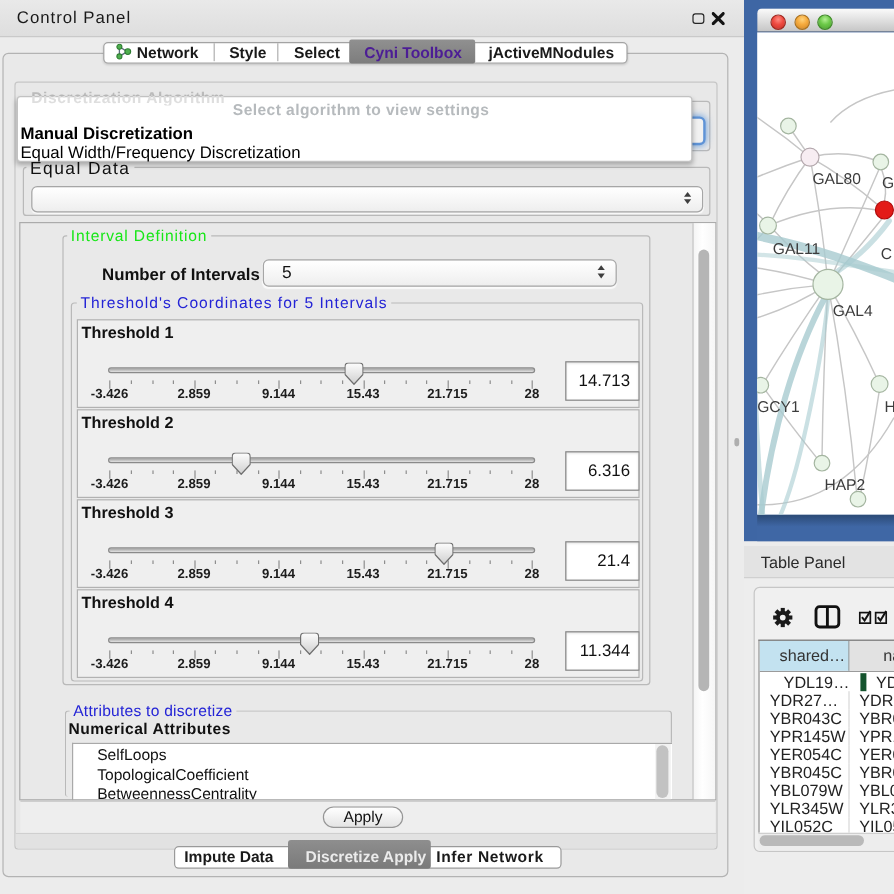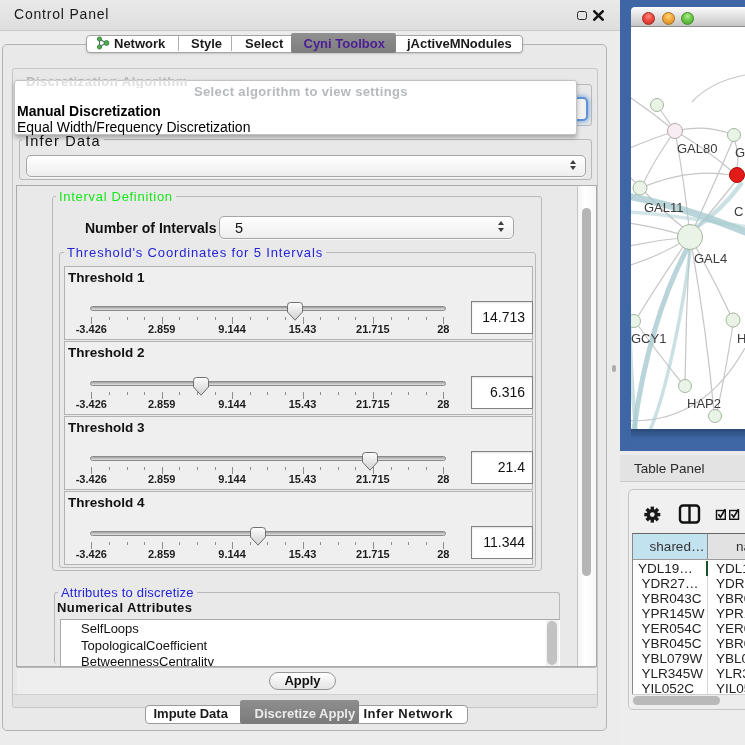--- a/index.html
+++ b/index.html
@@ -54,21 +54,21 @@
   <div class="ab" style="left:105px;top:1px">Style</div>
   <div class="ab" style="left:159px;top:1px">Select</div>
   <div class="ab" style="left:217.5px;top:1px;color:#4c1d95">Cyni Toolbox</div>
   <div class="ab" style="left:321px;top:1px">jActiveMNodules</div>
 </div>
 
 <div class="ab" style="left:22px;top:84px;width:570px;height:42px;border:1px solid #b9b9b9;border-radius:3px;box-sizing:border-box"></div>
 <div class="ab" style="left:572px;top:97px;width:12px;height:20px;border:2px solid #5f93d6;border-radius:5px;background:#f1f1f1;box-shadow:0 0 5px 1px rgba(100,155,220,.8)"></div>
 
 <div class="ab" style="left:19px;top:139px;width:573px;height:41px;border:1px solid #b9b9b9;border-radius:3px;box-sizing:border-box"></div>
-<div class="grouptitle" style="left:22px;top:133.5px;color:#111;background:#e8e8e8;font-size:14.5px;letter-spacing:1.2px;line-height:14px">Infer Data</div>
+<div class="grouptitle" style="left:22px;top:133.5px;color:#111;background:#e8e8e8;font-size:14.5px;letter-spacing:1.2px;line-height:14px">Equal Data</div>
 <div class="combo" style="left:26px;top:154.5px;width:558px;height:20px">
   <div class="step">
       <div class="u"></div>
       <div class="d"></div>
     </div>
 </div>
 
 <div class="ab" style="left:16px;top:185px;width:581px;height:482px;border:1px solid #ababab;box-sizing:border-box;background:#e9e9e9"></div>
 
 <div class="ab" style="left:577px;top:186px;width:19px;height:480px;background:linear-gradient(to right,#f4f4f4,#ffffff 40%,#f6f6f6);border-left:1px solid #c6c6c6;box-sizing:border-box"></div>
@@ -262,21 +262,21 @@
 <div class="ab" style="left:60px;top:619px;width:500px;height:48px;background:#fff;border:1px solid #a9a9a9;border-right:none;box-sizing:border-box;overflow:hidden">
   <div class="listitem" style="top:1px">SelfLoops</div>
   <div class="listitem" style="top:17.5px">TopologicalCoefficient</div>
   <div class="listitem" style="top:33.5px">BetweennessCentrality</div>
 </div>
 <div class="ab" style="left:546px;top:620px;width:13px;height:46px;background:#f2f2f2"></div>
 <div class="ab" style="left:547px;top:621px;width:10px;height:44px;border-radius:5px;background:#c2c2c2"></div>
 
 <div class="ab" style="left:17px;top:667px;width:579px;height:27px;background:#eeeeee;border-top:1px solid #b9b9b9;box-sizing:border-box"></div>
 <div class="ab" style="left:13px;top:694px;width:584px;height:13px;background:#e2e2e2;border-top:1px solid #cfcfcf;border-radius:0 0 3px 3px;box-sizing:border-box"></div>
-<div class="ab" style="left:269px;top:672px;width:67px;height:18px;border:1px solid #969696;border-radius:9px;background:linear-gradient(#ffffff,#e4e4e4);box-sizing:border-box;text-align:center;font-size:13px;font-weight:bold;color:#111;line-height:16px">Apply</div>
+<div class="ab" style="left:269px;top:672px;width:67px;height:18px;border:1px solid #969696;border-radius:9px;background:linear-gradient(#ffffff,#e4e4e4);box-sizing:border-box;text-align:center;font-size:13px;font-weight:normal;color:#111;line-height:16px">Apply</div>
 
 <div class="ab" style="left:144.5px;top:704.5px;width:323.5px;height:19px;background:#fff;border:1px solid #9a9a9a;border-radius:4px;box-sizing:border-box"></div>
 <div class="ab" style="left:240px;top:699.5px;width:118.6px;height:24px;background:linear-gradient(#8e8e8e,#7a7a7a);border-radius:2.5px"></div>
 <div class="ab" style="left:144.5px;top:704.5px;width:323.5px;height:19px;font-size:13px;font-weight:bold;color:#1a1a1a">
   <div class="ab" style="left:9px;top:1.5px">Impute Data</div>
   <div class="ab" style="left:110px;top:1.5px;color:#ebebeb">Discretize Apply</div>
   <div class="ab" style="left:219px;top:1.5px;letter-spacing:.5px">Infer Network</div>
 </div>
 
 <div class="ab" style="left:612px;top:365px;width:4px;height:7px;background:#aeaeae;border-radius:2px"></div>
@@ -377,21 +377,21 @@
   </g>
 </svg>
 
 <div class="ab" style="left:632px;top:533px;width:113px;height:161px;background:#fff;border-top:1px solid #666;border-left:1px solid #8a8a8a;box-sizing:border-box;overflow:hidden">
   <div style="display:flex;height:25px;border-bottom:1px solid #9b9b9b;font-size:13.5px;color:#333">
     <div style="flex:none;width:75px;background:#c3e2f0;border-right:1px solid #8f8f8f;display:flex;align-items:center;justify-content:center;padding-left:14px;box-sizing:border-box">shared…</div>
     <div style="flex:1;background:#e2e2e2;display:flex;align-items:center;padding-left:28px">na</div>
   </div>
   <div id="tbody" style="font-size:13.5px;color:#222;padding-top:0.5px">
       <div style="display:flex;height:15.1px;align-items:center">
-        <div style="flex:none;width:75px;padding-left:5px;border-right:2px solid #14532d;box-sizing:border-box;white-space:nowrap;overflow:hidden">YDL19…</div>
+        <div style="flex:none;width:89px;padding-left:20px;border-right:5px solid #14532d;box-sizing:border-box;white-space:nowrap;overflow:hidden">YDL19…</div>
         <div style="padding-left:8px;white-space:nowrap">YDL194W</div>
       </div>
       <div style="display:flex;height:15.1px;align-items:flex-end">
         <div style="flex:none;width:75px;padding-left:8.5px;border-right:1px solid #d8d8d8;box-sizing:border-box;white-space:nowrap;overflow:hidden">YDR27…</div>
         <div style="padding-left:8px;white-space:nowrap">YDR277C</div>
       </div>
       <div style="display:flex;height:15.1px;align-items:center">
         <div style="flex:none;width:75px;padding-left:8.5px;border-right:1px solid #d8d8d8;box-sizing:border-box;white-space:nowrap;overflow:hidden">YBR043C</div>
         <div style="padding-left:8px;white-space:nowrap">YBR043C</div>
       </div>

